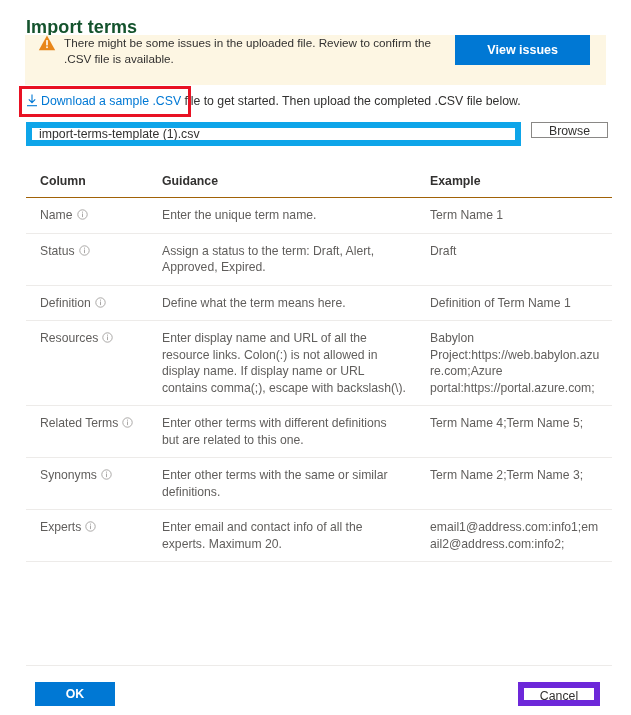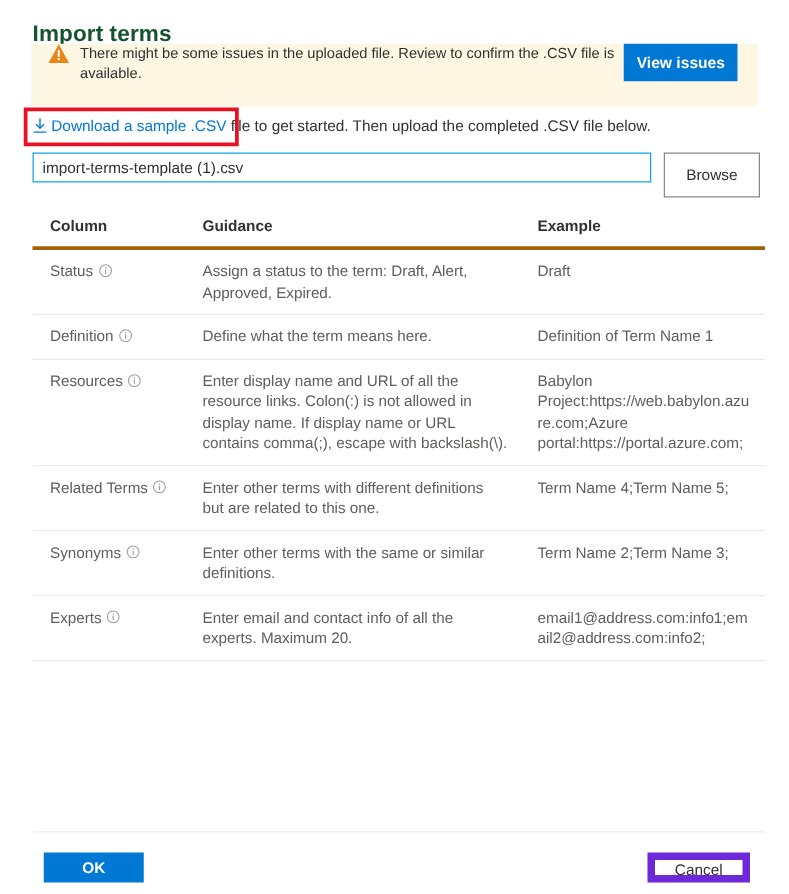--- a/index.html
+++ b/index.html
@@ -57,21 +57,21 @@
   }
   .view-issues-btn {
     flex: 0 0 auto;
     background: #0078d4;
     color: #ffffff;
     font-family: "Liberation Sans", sans-serif;
     font-size: 12.5px;
     font-weight: 700;
     border: none;
     height: 30px;
-    padding: 0 10px;
+    padding: 0 32px;
     margin-right: 16px;
     cursor: pointer;
     white-space: nowrap;
   }
 
   
   .download-line {
     position: absolute;
     left: 26px;
     top: 93px;
@@ -113,32 +113,32 @@
     top: 122px;
     width: 582px;
     height: 24px;
     display: flex;
     align-items: stretch;
   }
   .file-input {
     width: 495px;
     height: 24px;
     box-sizing: border-box;
-    border: 1px solid #0ea5e9;
+    border: 6px solid #0ea5e9;
     background: #ffffff;
     font-family: "Liberation Sans", sans-serif;
     font-size: 12.3px;
     color: #323130;
     padding: 0 7px;
     outline: none;
   }
   .browse-btn {
     margin-left: 10px;
     width: 77px;
-    height: 36px;
+    height: 16px;
     box-sizing: border-box;
     border: 1px solid #8a8886;
     background: #ffffff;
     font-family: "Liberation Sans", sans-serif;
     font-size: 12.3px;
     color: #323130;
     cursor: pointer;
   }
 
   
@@ -149,21 +149,21 @@
     width: 586px;
     border-collapse: collapse;
     table-layout: fixed;
   }
   .guide-table th {
     text-align: left;
     font-size: 12.3px;
     font-weight: 600;
     color: #323130;
     padding: 6px 10px 9px 14px;
-    border-bottom: 3px solid #a16207;
+    border-bottom: 1px solid #a16207;
   }
   .guide-table td {
     font-size: 12.2px;
     line-height: 16.5px;
     color: #605e5c;
     padding: 9px 10px 9px 14px;
     border-bottom: 1px solid #edebe9;
     vertical-align: top;
   }
   .col-column { width: 122px; }
@@ -268,20 +268,29 @@
   </colgroup>
   <thead>
     <tr>
       <th>Column</th>
       <th>Guidance</th>
       <th>Example</th>
     </tr>
   </thead>
   <tbody id="table-body">
       <tr>
+        <td class="cell-col-name"><span>Name</span><span class="info-icon"><svg viewBox="0 0 11 11" width="11" height="11" aria-hidden="true">
+              <circle cx="5.5" cy="5.5" r="4.7" fill="none" stroke="#a19f9d" stroke-width="0.9"></circle>
+              <rect x="5.05" y="4.5" width="0.9" height="3.6" fill="#a19f9d"></rect>
+              <rect x="5.05" y="2.6" width="0.9" height="1.1" fill="#a19f9d"></rect>
+            </svg></span></td>
+        <td class="cell-guidance">Enter the unique term name.</td>
+        <td class="cell-example">Term Name 1</td>
+      </tr>
+      <tr>
         <td class="cell-col-name"><span>Status</span><span class="info-icon"><svg viewBox="0 0 11 11" width="11" height="11" aria-hidden="true">
               <circle cx="5.5" cy="5.5" r="4.7" fill="none" stroke="#a19f9d" stroke-width="0.9"></circle>
               <rect x="5.05" y="4.5" width="0.9" height="3.6" fill="#a19f9d"></rect>
               <rect x="5.05" y="2.6" width="0.9" height="1.1" fill="#a19f9d"></rect>
             </svg></span></td>
         <td class="cell-guidance">Assign a status to the term: Draft, Alert, Approved, Expired.</td>
         <td class="cell-example">Draft</td>
       </tr>
       <tr>
         <td class="cell-col-name"><span>Definition</span><span class="info-icon"><svg viewBox="0 0 11 11" width="11" height="11" aria-hidden="true">

